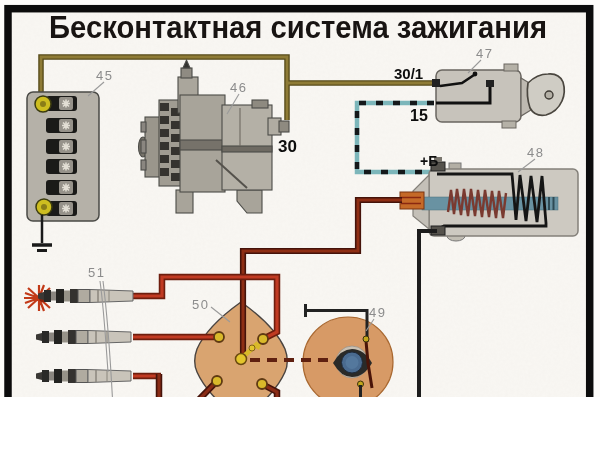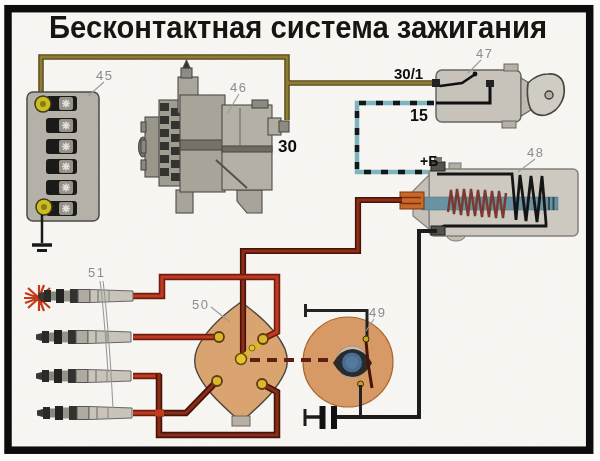--- a/index.html
+++ b/index.html
@@ -1,16 +1,16 @@
 <!DOCTYPE html>
 <html><head>
 <meta charset="utf-8">
 <style>
   html,body{margin:0;padding:0;background:#ffffff;}
-  #wrap{width:600px;height:461px;position:relative;font-family:"Liberation Sans",sans-serif;}
+  #wrap{width:600px;height:397px;position:relative;font-family:"Liberation Sans",sans-serif;}
 </style>
 </head>
 <body>
 <div id="wrap">
 <svg width="600" height="461" viewBox="0 0 600 461">
 
   <rect x="0" y="0" width="600" height="461" fill="#fdfcfa"></rect>
   <rect x="9" y="9" width="579" height="440" fill="#f9f7f3"></rect>
   <filter id="paper" x="0" y="0" width="100%" height="100%">
     <feTurbulence type="fractalNoise" baseFrequency="0.35" numOctaves="2" seed="7" result="n"></feTurbulence>

